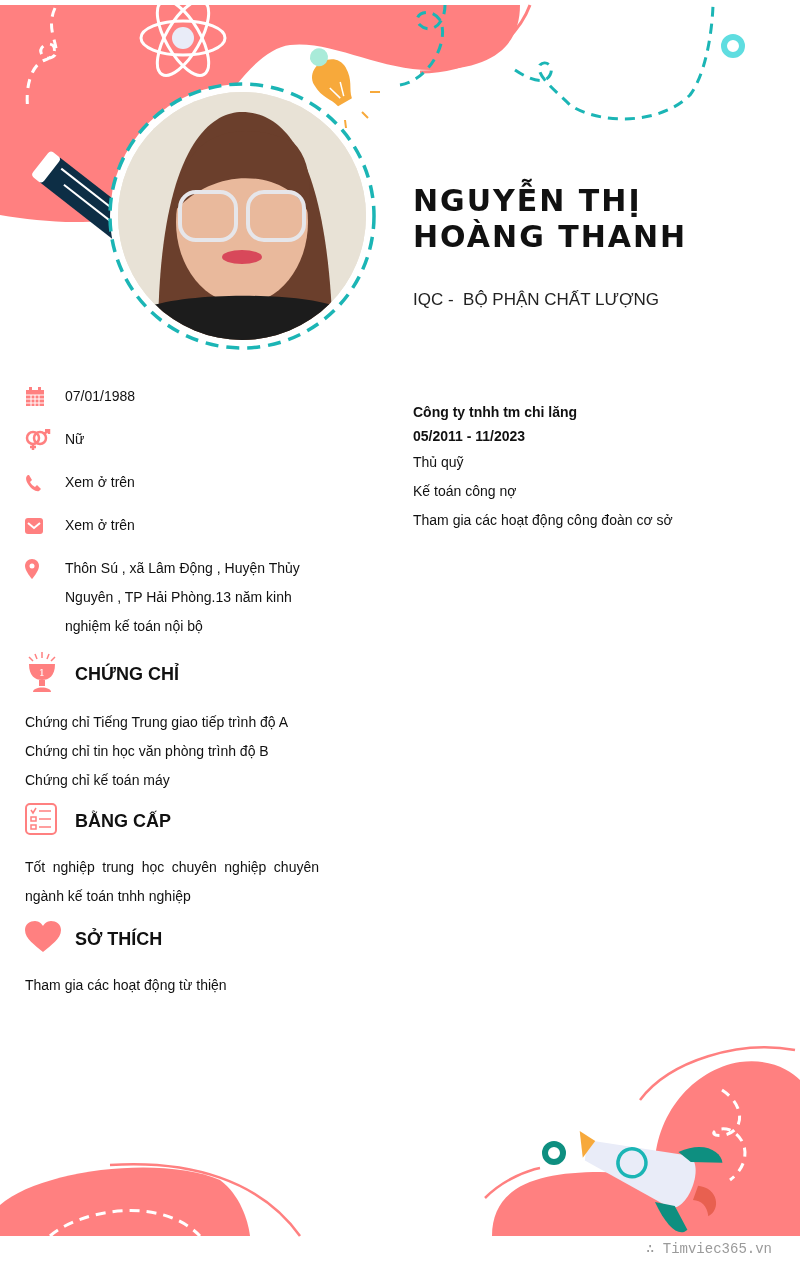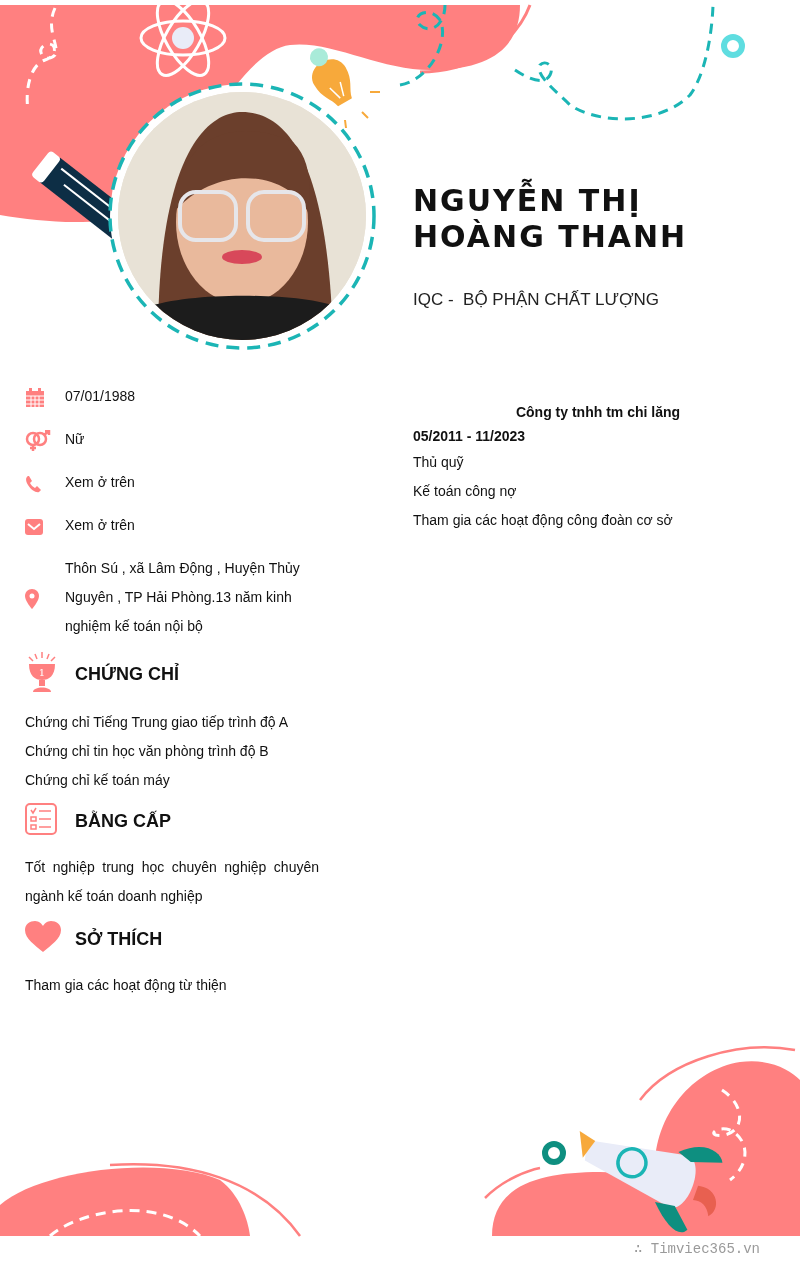--- a/index.html
+++ b/index.html
@@ -4,34 +4,34 @@
 <style>
   * { box-sizing: border-box; margin: 0; padding: 0; }
   html, body { width: 800px; height: 1266px; background: #ffffff; overflow: hidden; }
   body { position: relative; font-family: "Liberation Sans", "DejaVu Sans", sans-serif; color: #111; }
   .deco { position: absolute; left: 0; top: 0; }
   .avatar-wrap { position: absolute; left: 108px; top: 82px; width: 268px; height: 268px; }
   .avatar { position: absolute; left: 10px; top: 10px; width: 248px; height: 248px; border-radius: 50%; overflow: hidden; background: #e9e1d6; }
   .name { position: absolute; left: 413px; top: 168px; width: 370px; font-family: "DejaVu Sans", sans-serif; font-weight: bold; font-size: 30px; line-height: 36px; letter-spacing: 2px; color: #111; margin-top: 15px; }
   .jobtitle { position: absolute; left: 413px; top: 255px; font-size: 17px; color: #222; white-space: pre; margin-top: 35px; }
   .info { position: absolute; left: 25px; top: 385px; width: 300px; }
-  .info-row { display: flex; align-items: center; margin-bottom: 17px; }
+  .info-row { display: flex; align-items: flex-start; margin-bottom: 17px; }
   .info-row .ico { width: 40px; flex: 0 0 40px; height: 24px; display: flex; align-items: center; }
   .info-row .txt { font-size: 14px; line-height: 29px; color: #111; margin-top: -3px; }
   .sec-head { display: flex; align-items: center; height: 44px; }
   .sec-head .ico { width: 50px; flex: 0 0 50px; }
   .sec-head .title { font-weight: bold; font-size: 18px; color: #111; }
   .left-sections { position: absolute; left: 25px; top: 652px; width: 294px; }
   .item { font-size: 14px; line-height: 29px; color: #111; }
   .justified { text-align: justify; }
   .exp { position: absolute; left: 413px; top: 378px; width: 370px; }
   .exp .sec-head .ico { width: 48px; flex: 0 0 48px; }
-  .company { font-weight: bold; font-size: 14px; line-height: 24px; margin-top: 22px; text-align: center; }
+  .company { font-weight: bold; font-size: 14px; line-height: 24px; margin-top: 22px; }
   .period { font-weight: bold; font-size: 14px; line-height: 24px; }
-  .watermark { position: absolute; right: 40px; top: 1240px; font-family: "Liberation Mono", monospace; font-size: 14px; color: #9a9a9a; }
+  .watermark { position: absolute; right: 28px; top: 1240px; font-family: "Liberation Mono", monospace; font-size: 14px; color: #9a9a9a; }
 </style>
 </head>
 <body>
 
 <svg class="deco" width="800" height="1266" viewBox="0 0 800 1266">
 
   <path d="M0 5 L520 5 C520 40 500 70 430 70 C380 70 330 40 290 45 C250 50 210 120 170 190 C140 230 60 225 0 215 Z" fill="#ff8080"></path>
   <path d="M420 72 C470 72 515 45 530 5" stroke="#ff8080" stroke-width="3" fill="none"></path>
 
   <path d="M55 8 C45 30 60 45 55 55 C45 65 35 50 45 45 C55 40 60 55 45 60 C30 65 25 90 28 110" stroke="#fff" stroke-width="3" stroke-dasharray="9 7" fill="none"></path>
@@ -178,21 +178,21 @@
         <svg width="32" height="32" viewBox="0 0 32 32">
             <rect x="1" y="1" width="30" height="30" rx="4" stroke="#ff8080" stroke-width="2" fill="none"></rect>
             <path d="M6 7 L8 10 L11 5" stroke="#ff8080" stroke-width="1.5" fill="none"></path>
             <rect x="6" y="14" width="5" height="4" stroke="#ff8080" stroke-width="1.5" fill="none"></rect>
             <rect x="6" y="22" width="5" height="4" stroke="#ff8080" stroke-width="1.5" fill="none"></rect>
             <path d="M14 8 H26 M14 16 H26 M14 24 H26" stroke="#ff8080" stroke-width="1.5"></path>
           </svg>
       </span>
       <span class="title">BẰNG CẤP</span>
     </div>
-    <div class="item justified" style="margin-top:10px">Tốt nghiệp trung học chuyên nghiệp chuyên ngành kế toán doanh nghiệp</div>
+    <div class="item justified" style="margin-top:10px">Tốt nghiệp trung học chuyên nghiệp chuyên ngành kế toán tnhh nghiệp</div>
   </section>
 
   <section style="margin-top:6px">
     <div class="sec-head">
       <span class="ico">
         <svg width="36" height="32" viewBox="0 0 36 32">
             <path d="M18 31 C10 24 0 18 0 9 C0 3 5 0 10 0 C14 0 17 3 18 5 C19 3 22 0 26 0 C31 0 36 3 36 9 C36 18 26 24 18 31 Z" fill="#ff8080"></path>
           </svg>
       </span>
       <span class="title">SỞ THÍCH</span>

